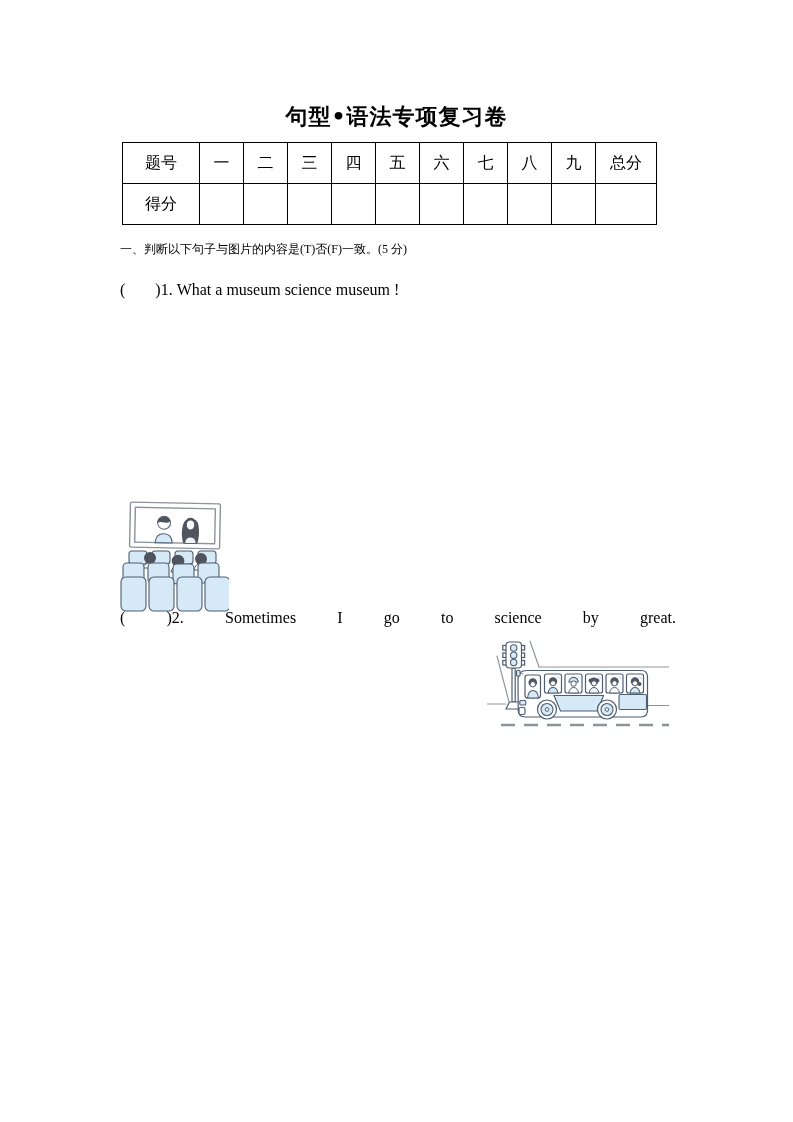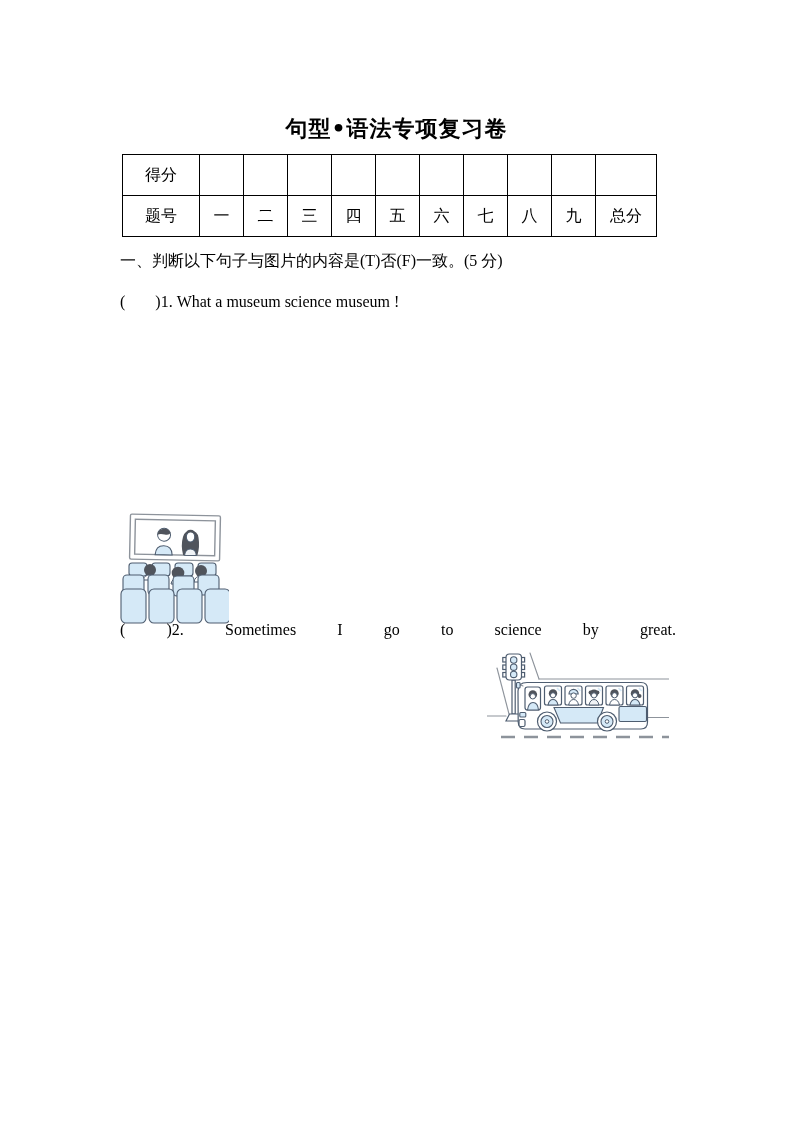--- a/index.html
+++ b/index.html
@@ -1,19 +1,19 @@
 <!DOCTYPE html>
 <html style="--illustration-fill: #d5e9f7; --illustration-outline: #4e5d70; --hair-color: #50545c; --line-gray: #8d939b; --text-color: #000000;"><head>
 <meta charset="utf-8">
 <style>
   html,body{margin:0;padding:0;background:#fff;}
   .page{
     position:relative;
     width:793px;height:896px;
-    margin:16px auto;
+    margin:4px auto;
     background:#ffffff;
     font-family:"Liberation Serif","DejaVu Serif",serif;
     color:var(--text-color,#000);
     overflow:hidden;
   }
   .doc-title{
     position:absolute;top:99px;left:0;right:0;
     text-align:center;
     font-family:"DejaVu Sans","Liberation Sans",sans-serif;
     font-weight:bold;font-size:22px;line-height:28px;
@@ -28,21 +28,21 @@
     height:40px;
     text-align:center;vertical-align:middle;
     font-size:16px;
     padding:0;
   }
   td.col-label{width:76px;}
   td.col-num{width:43px;}
   td.col-total{width:60px;}
   .sec-heading{
     position:absolute;left:120px;top:235px;
-    font-size:16px;line-height:20px;
+    font-size:12px;line-height:20px;
     white-space:nowrap;
   }
   .q1-line{
     position:absolute;left:120px;top:276px;
     font-size:16px;line-height:20px;white-space:nowrap;
   }
   .paren-gap-1{display:inline-block;width:30px;}
   .q1-text{margin-left:4px;}
   .q2-line{
     position:absolute;left:120px;top:604px;width:556px;
@@ -65,45 +65,45 @@
 </head>
 <body>
 
 <div class="page">
 
   <div class="doc-title">句型•语法专项复习卷</div>
 
   <table class="score-table">
     <tbody>
         <tr>
-      <td class="col-label">得分</td>
-      <td class="col-num"></td>
-      <td class="col-num"></td>
-      <td class="col-num"></td>
-      <td class="col-num"></td>
-      <td class="col-num"></td>
-      <td class="col-num"></td>
-      <td class="col-num"></td>
-      <td class="col-num"></td>
-      <td class="col-num"></td>
-      <td class="col-total"></td>
-    </tr>
-    <tr>
       <td class="col-label">题号</td>
       <td class="col-num">一</td>
       <td class="col-num">二</td>
       <td class="col-num">三</td>
       <td class="col-num">四</td>
       <td class="col-num">五</td>
       <td class="col-num">六</td>
       <td class="col-num">七</td>
       <td class="col-num">八</td>
       <td class="col-num">九</td>
       <td class="col-total">总分</td>
     </tr>
+    <tr>
+      <td class="col-label">得分</td>
+      <td class="col-num"></td>
+      <td class="col-num"></td>
+      <td class="col-num"></td>
+      <td class="col-num"></td>
+      <td class="col-num"></td>
+      <td class="col-num"></td>
+      <td class="col-num"></td>
+      <td class="col-num"></td>
+      <td class="col-num"></td>
+      <td class="col-total"></td>
+    </tr>
   </tbody>
     </table>
 
   <div class="sec-heading">一、判断以下句子与图片的内容是(T)否(F)一致。(5 分)</div>
 
   <div class="q1-line"><span>(</span><span class="paren-gap-1"></span><span>)1.</span><span class="q1-text">What a museum science museum !</span></div>
 
   <svg class="cinema-illustration" width="112" height="112" viewBox="0 0 112 112" aria-label="cinema-audience-watching-two-women-on-movie-screen">
     <g transform="rotate(1.2 58 26)">
       <rect class="ln-frame" x="13" y="3" width="90" height="45" rx="1.5"></rect>

